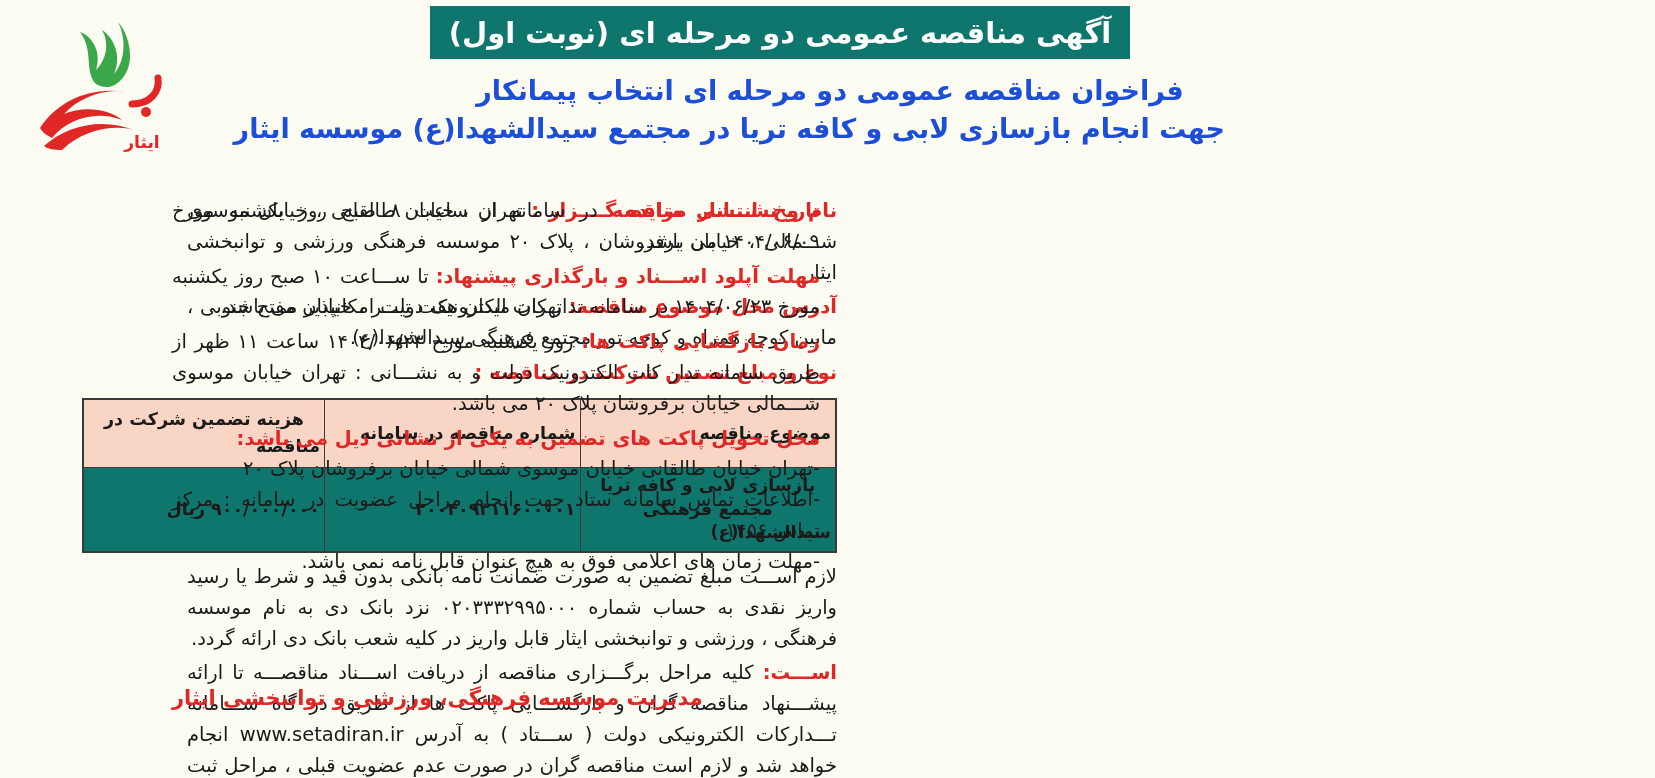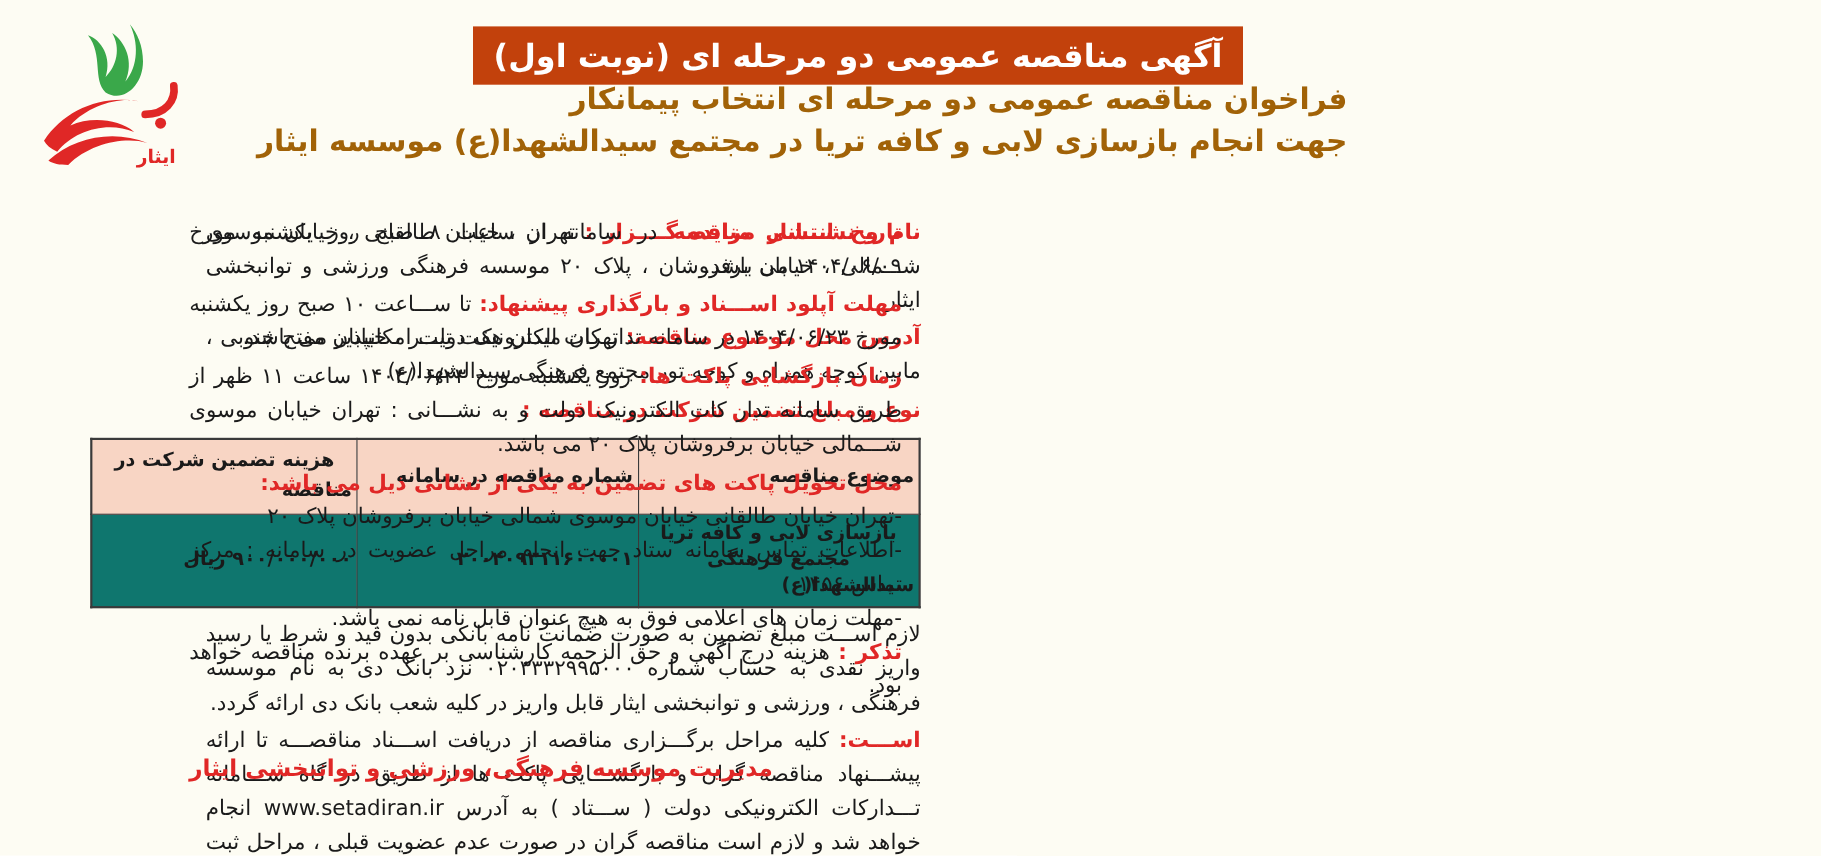--- a/index.html
+++ b/index.html
@@ -17,42 +17,41 @@
     overflow: hidden;
   }
 
   
   .banner {
     position: absolute;
     top: 6px;
     right: 525px;
     width: 700px;
     height: 53px;
-    background: #c2410c;
+    background: #0f766e;
     display: flex;
     align-items: center;
     justify-content: center;
-    margin-top: 18px;
   }
   .banner-text {
     color: #ffffff;
     font-size: 29px;
     font-weight: bold;
     letter-spacing: -0.5px;
     white-space: nowrap;
   }
 
   
   .headline {
     position: absolute;
     top: 72px;
     right: 430px;
     width: 790px;
-    text-align: right;
-    color: #a16207;
+    text-align: center;
+    color: #1d4ed8;
     font-weight: bold;
     line-height: 1.42;
   }
   .headline-line {
     font-size: 27px;
     white-space: nowrap;
   }
 
   
   .logo-wrap {
@@ -227,22 +226,18 @@
     </p>
 
     <p class="para-tight">
       <span class="lbl">محل تحویل پاکت های تضمین به یکی از نشانی ذیل می باشد:</span>
     </p>
 
     <p class="para-tight">-تهران خیابان طالقانی خیابان موسوی شمالی خیابان برفروشان پلاک ۲۰</p>
     <p class="para-tight">-اطلاعات تماس سامانه ستاد جهت انجام مراحل عضویت در سامانه : مرکز تماس ۱۴۵۶</p>
     <p class="para-tight">-مهلت زمان های اعلامی فوق به هیچ عنوان قابل نامه نمی باشد.</p>
 
-    <p class="para">
-      <span class="lbl">تذکر :</span>
-      <span>هزینه درج آگهی و حق الزحمه کارشناسی بر عهده برنده مناقصه خواهد بود.</span>
-    </p>
 
   </div>
 
   <div class="signature">مدیریت موسسه فرهنگی، ورزشی و توانبخشی ایثار</div>
 
 </div>
 
 </body></html>

